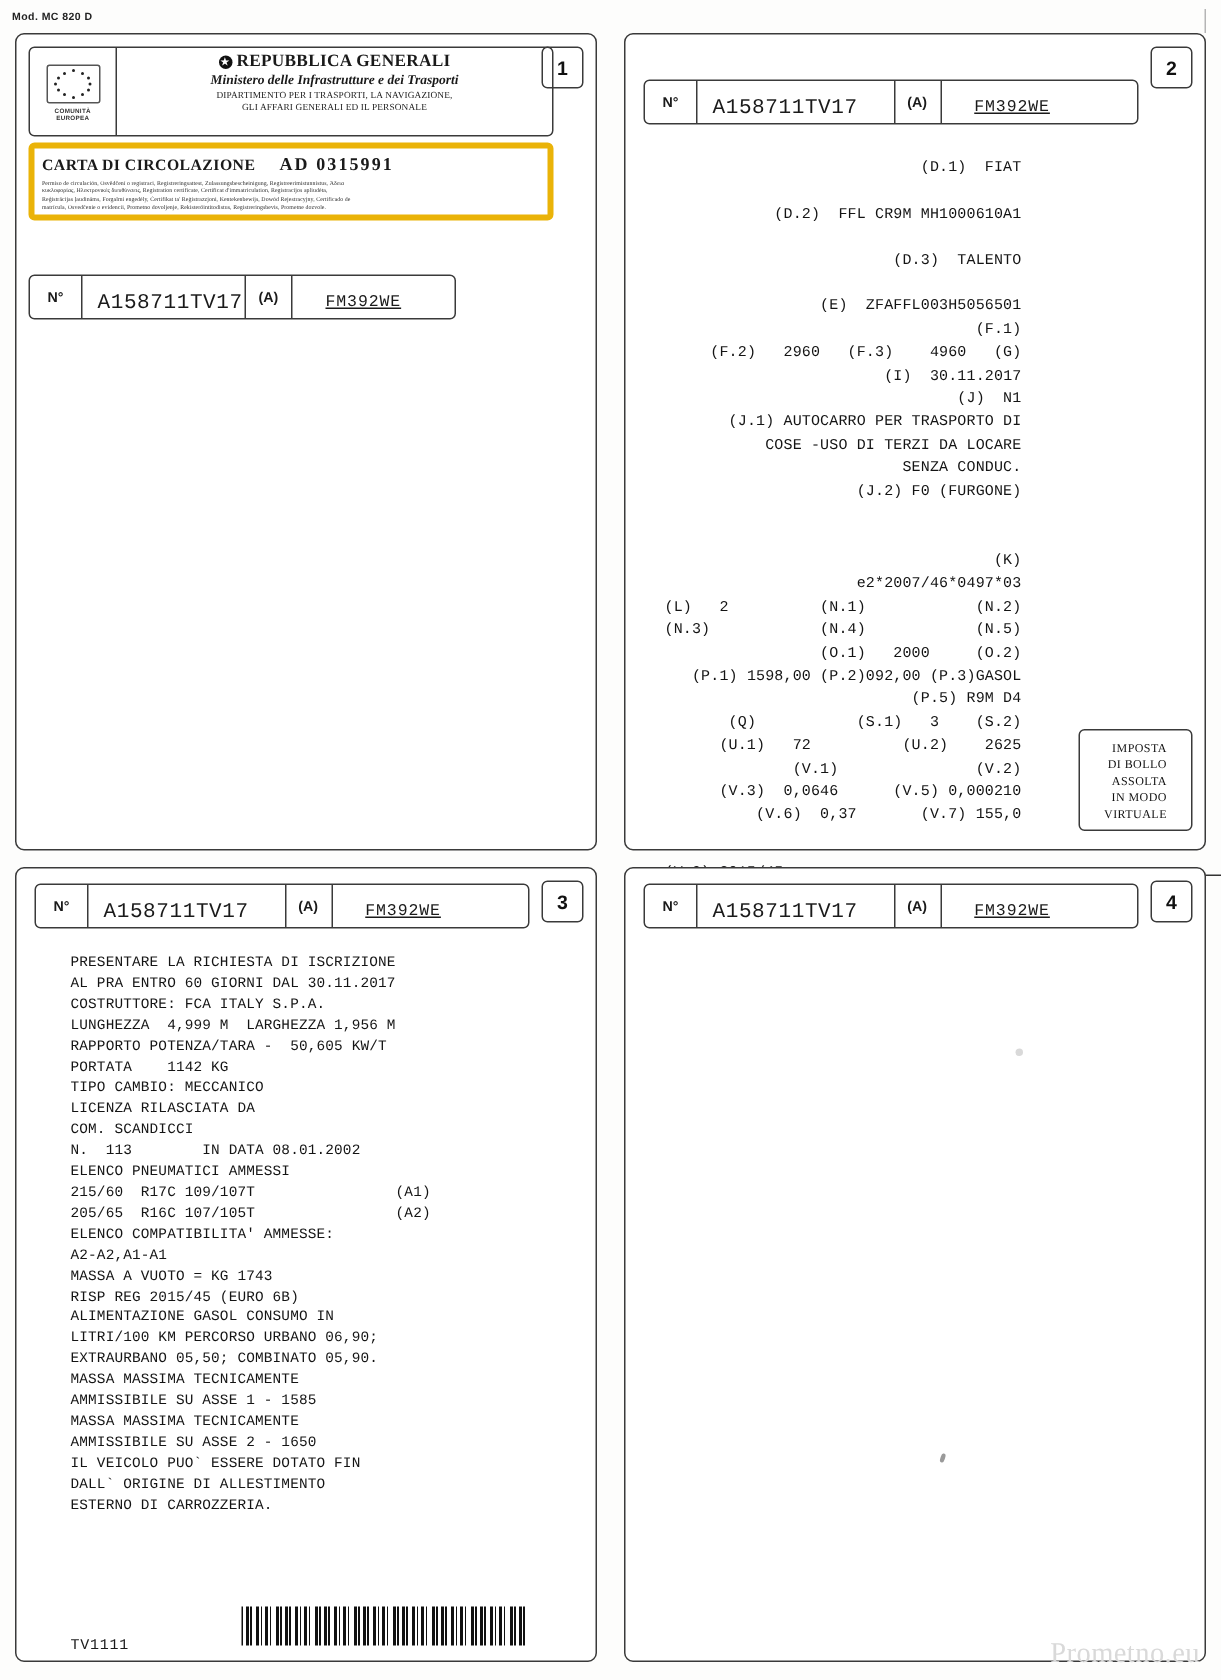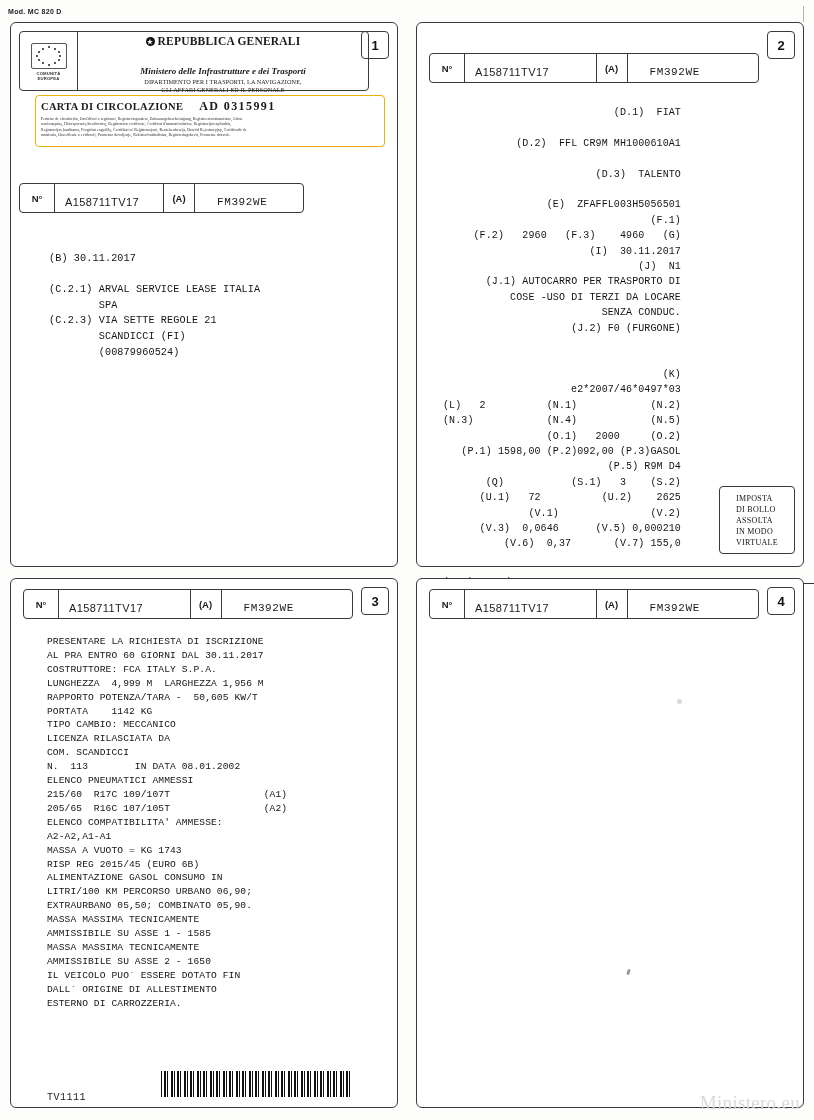--- a/index.html
+++ b/index.html
@@ -138,37 +138,37 @@
     text-align: center;
     vertical-align: 1px;
     margin-right: 3px;
     font-family: "Liberation Serif", serif;
   }
   .rep-sub {
     font-size: 9px;
     font-style: italic;
     font-weight: bold;
     font-family: "Liberation Serif", serif;
-    margin-top: 19px;
+    margin-top: 1px;
   }
   .rep-dept {
     font-size: 6.2px;
     line-height: 7.5px;
     font-family: "Liberation Serif", serif;
     margin-top: 2px;
     letter-spacing: 0.1px;
   }
 
   .cdc-box {
     position: absolute;
-    left: 24px;
+    left: 8px;
     top: 72px;
     width: 350px;
     height: 52px;
-    border: 1px solid #eab308;
+    border: 4px solid #eab308;
     border-radius: 4px;
     box-sizing: border-box;
     padding: 3px 5px;
   }
   .cdc-title-row {
     display: flex;
     align-items: baseline;
     gap: 16px;
   }
   .cdc-title {
@@ -207,22 +207,22 @@
     width: 34px;
     height: 100%;
     border-right: 1px solid #3a3a3a;
     display: flex;
     align-items: center;
     justify-content: center;
     font-size: 9.5px;
     font-weight: bold;
   }
   .id-val {
-    font-family: Liberation Sans, sans-serif;
-    font-size: 11px;
+    font-family: Liberation Mono, monospace;
+    font-size: 14px;
     letter-spacing: 0.4px;
     padding-left: 10px;
     padding-top: 7px;
     white-space: nowrap;
   }
   .id-cell-a {
     width: 30px;
     height: 100%;
     border-left: 1px solid #3a3a3a;
     border-right: 1px solid #3a3a3a;
@@ -232,20 +232,21 @@
     font-size: 9.5px;
     font-weight: bold;
   }
   .id-flex { flex: 1; height: 100%; display: flex; align-items: center; }
   .id-plate {
     font-family: "Liberation Mono", monospace;
     font-size: 11px;
     letter-spacing: 0.6px;
     padding-left: 22px;
     padding-top: 7px;
+    text-decoration: underline;
   }
 
   #p1-idbar { left: 8px;  top: 160px; width: 285px; }
   #p2-idbar { left: 12px; top: 30px;  width: 330px; }
   #p3-idbar { left: 12px; top: 10px;  width: 330px; }
   #p4-idbar { left: 12px; top: 10px;  width: 330px; }
 
   .mono-block {
     position: absolute;
     font-family: "Liberation Mono", monospace;
@@ -270,21 +271,21 @@
     box-sizing: border-box;
     display: flex;
     flex-direction: column;
     align-items: center;
     justify-content: center;
     font-family: "Liberation Serif", serif;
     font-size: 8px;
     line-height: 11px;
     letter-spacing: 0.3px;
     color: #111;
-    text-align: left;
+    text-align: right;
   }
 
   .strike {
     position: relative;
   }
   .strike::after {
     content: "";
     position: absolute;
     left: 0; right: 0;
     top: 50%;
@@ -399,27 +400,20 @@
       <div class="id-cell-n">N°</div>
       <div class="id-flex">
           <span class="id-val">A158711TV17</span>
         </div>
       <div class="id-cell-a">(A)</div>
       <div class="id-flex">
           <span class="id-plate">FM392WE</span>
         </div>
     </div>
 
-    <div class="mono-block" id="p1-body">(B) 30.11.2017
-
-(C.2.1) ARVAL SERVICE LEASE ITALIA
-        SPA
-(C.2.3) VIA SETTE REGOLE 21
-        SCANDICCI (FI)
-        (00879960524)</div>
   </div>
 
   <div class="panel" id="panel2">
     <div class="corner-num">2</div>
 
     <div class="id-bar" id="p2-idbar">
       <div class="id-cell-n">N°</div>
       <div class="id-flex">
           <span class="id-val">A158711TV17</span>
         </div>
@@ -524,15 +518,15 @@
       <div class="id-cell-a">(A)</div>
       <div class="id-flex">
           <span class="id-plate">FM392WE</span>
         </div>
     </div>
 
     <div class="speck" style="left:210px; top:390px;"></div>
     <div class="smudge" style="left:260px; top:120px;"></div>
   </div>
 
-  <div class="watermark">Ministero.eu</div>
+  <div class="watermark">Prometno.eu</div>
 
 </div>
 
 </body></html>

